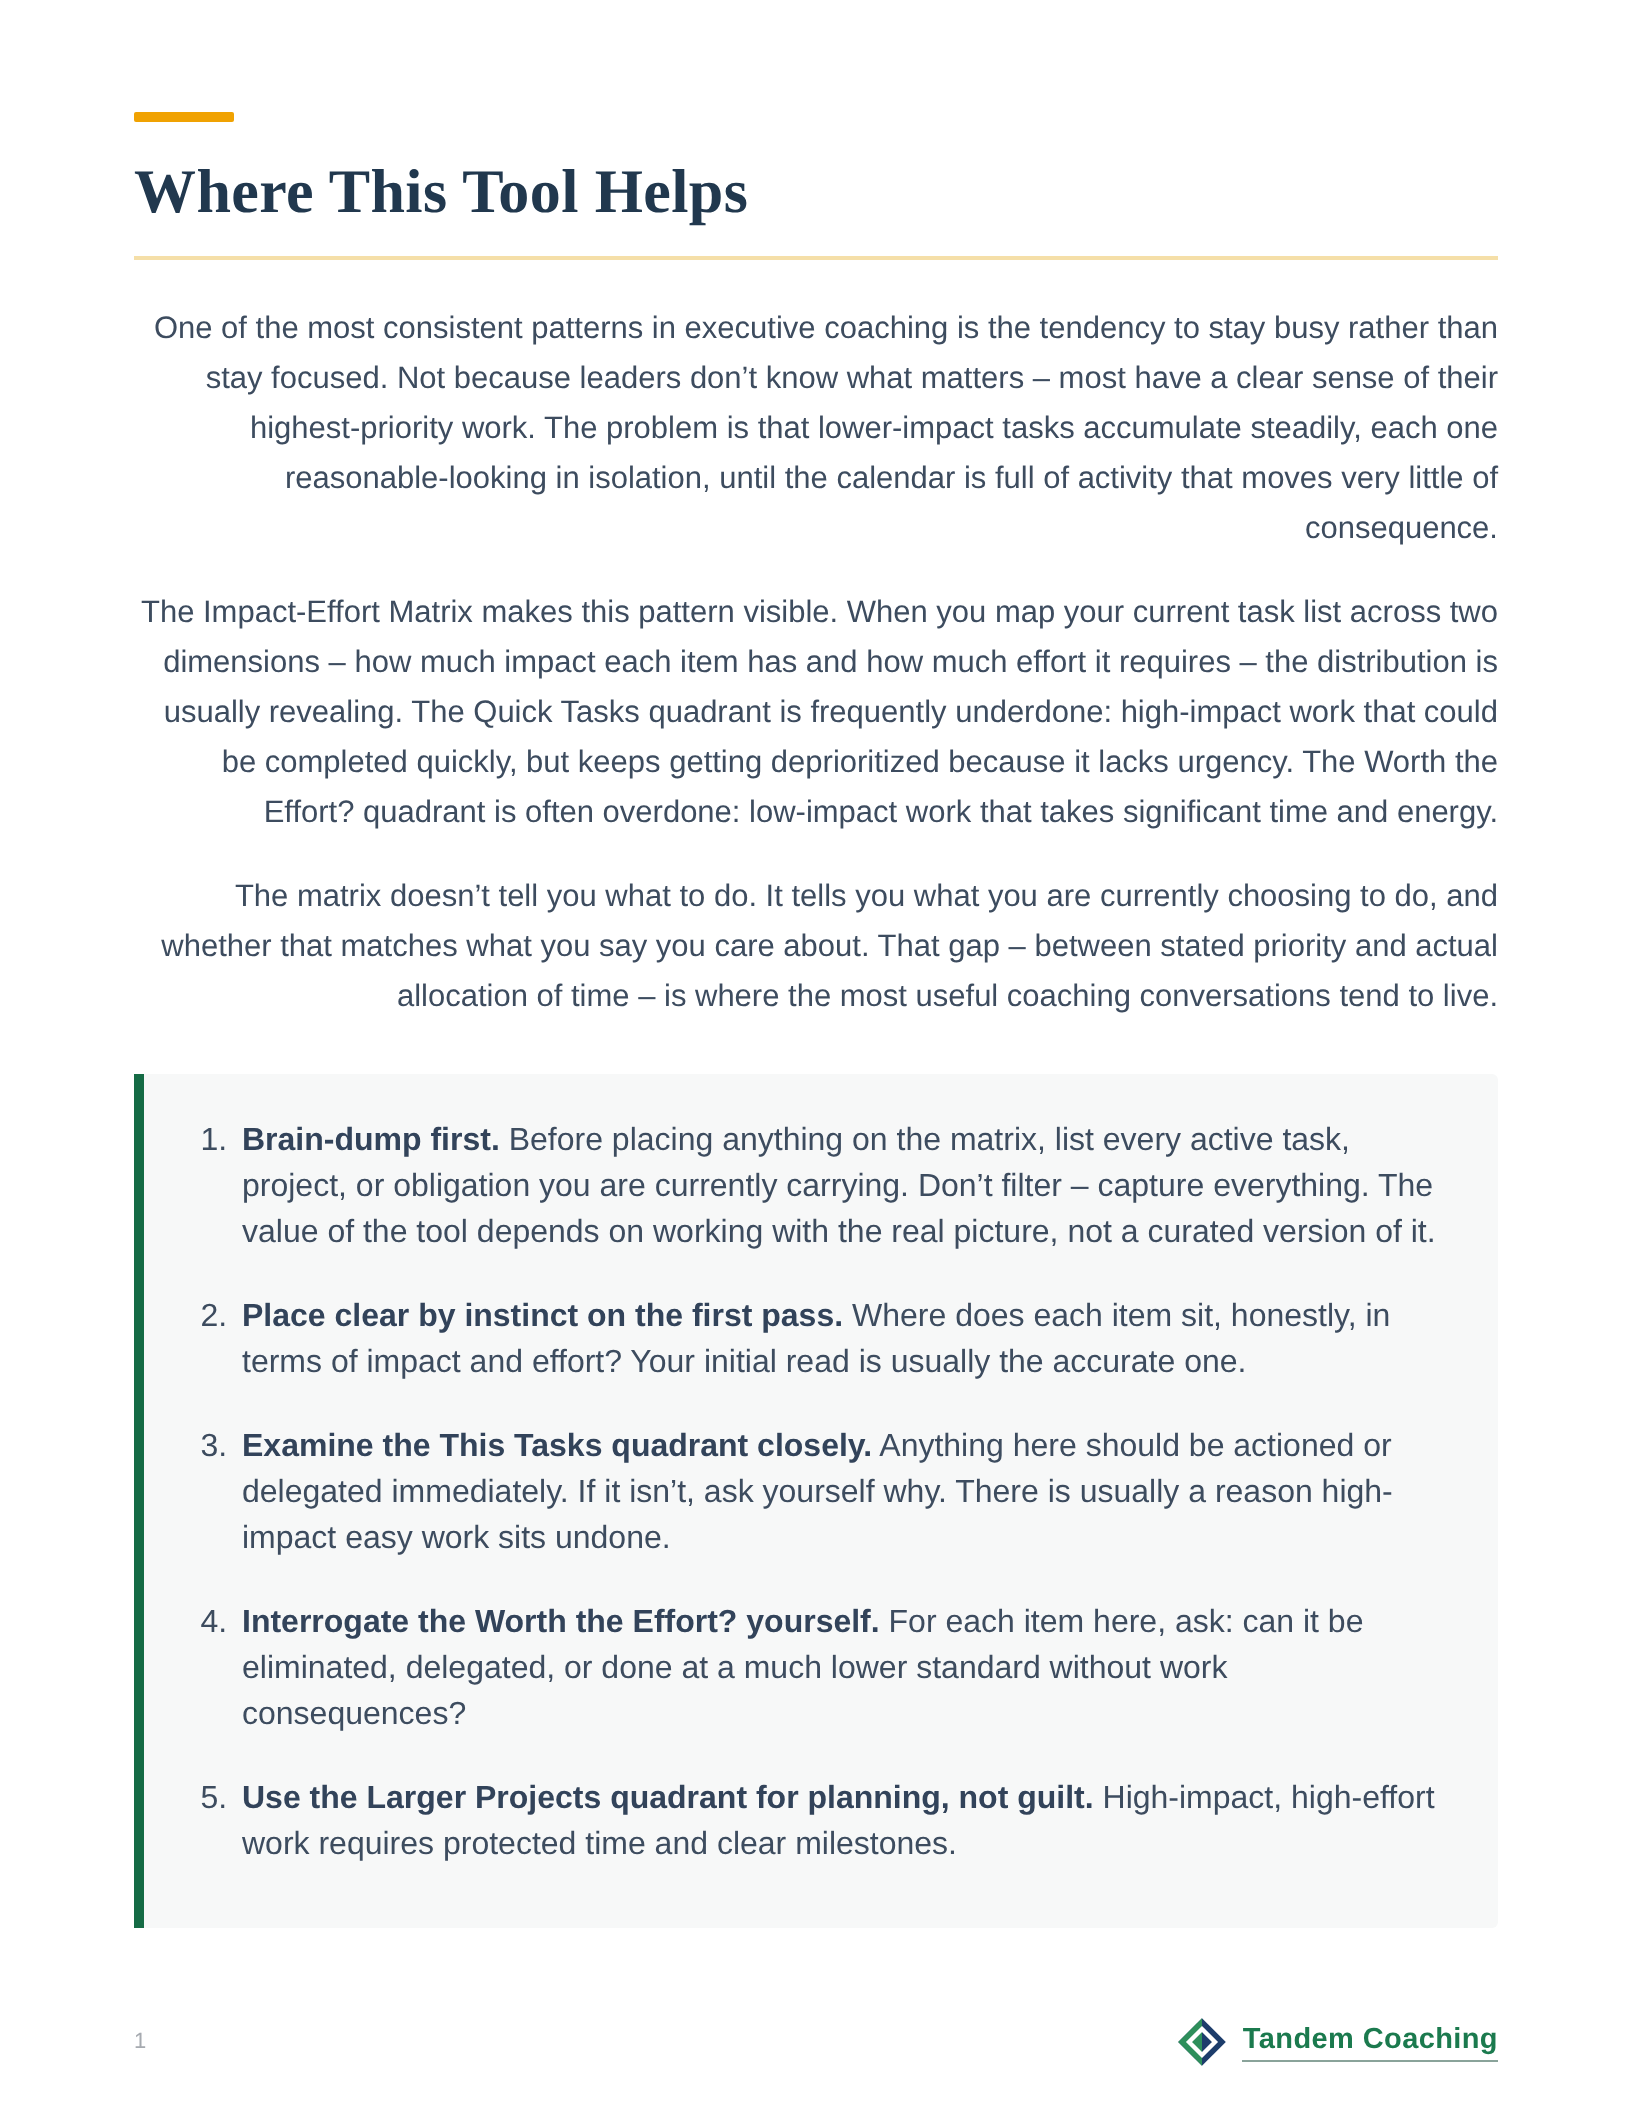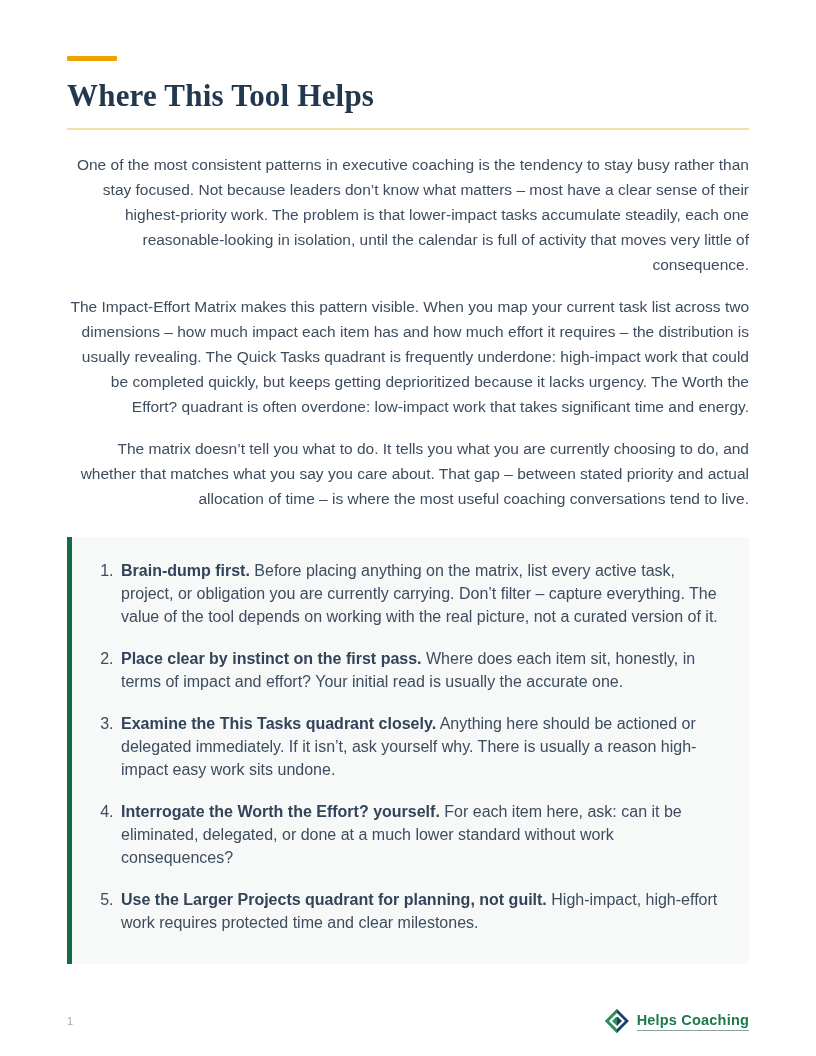--- a/index.html
+++ b/index.html
@@ -136,16 +136,16 @@
   </div>
 
   <div class="footer">
     <span class="page-number">1</span>
     <a class="brand">
       <svg class="brand-icon" width="26" height="26" viewBox="0 0 24 24" aria-hidden="true">
         <polygon points="12,1 23,12 12,23 1,12" fill="#1d3d6b"></polygon>
         <polygon points="12,1 1,12 12,23" fill="#2e8f5b"></polygon>
         <polygon points="12,6 18,12 12,18 6,12" fill="none" stroke="#ffffff" stroke-width="2"></polygon>
       </svg>
-      <span class="brand-name">Helps Coaching</span>
+      <span class="brand-name">Tandem Coaching</span>
     </a>
   </div>
 </div>
 
 </body></html>

